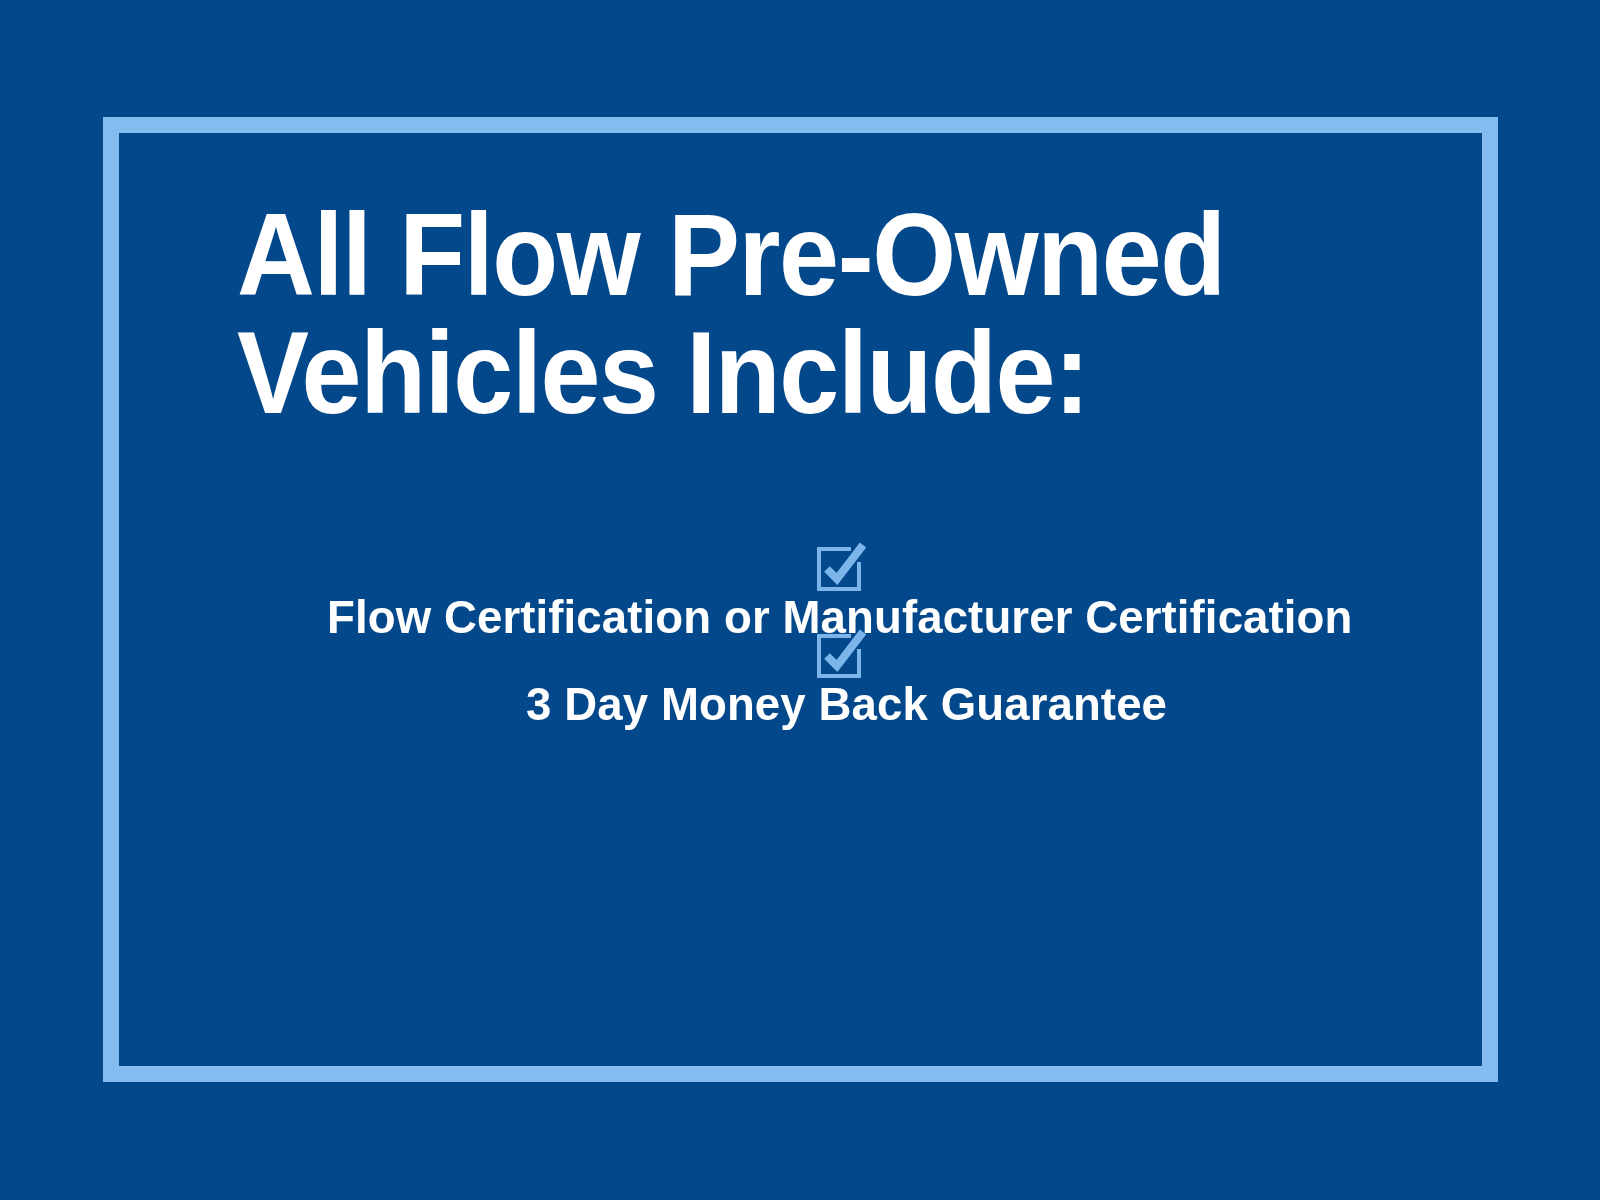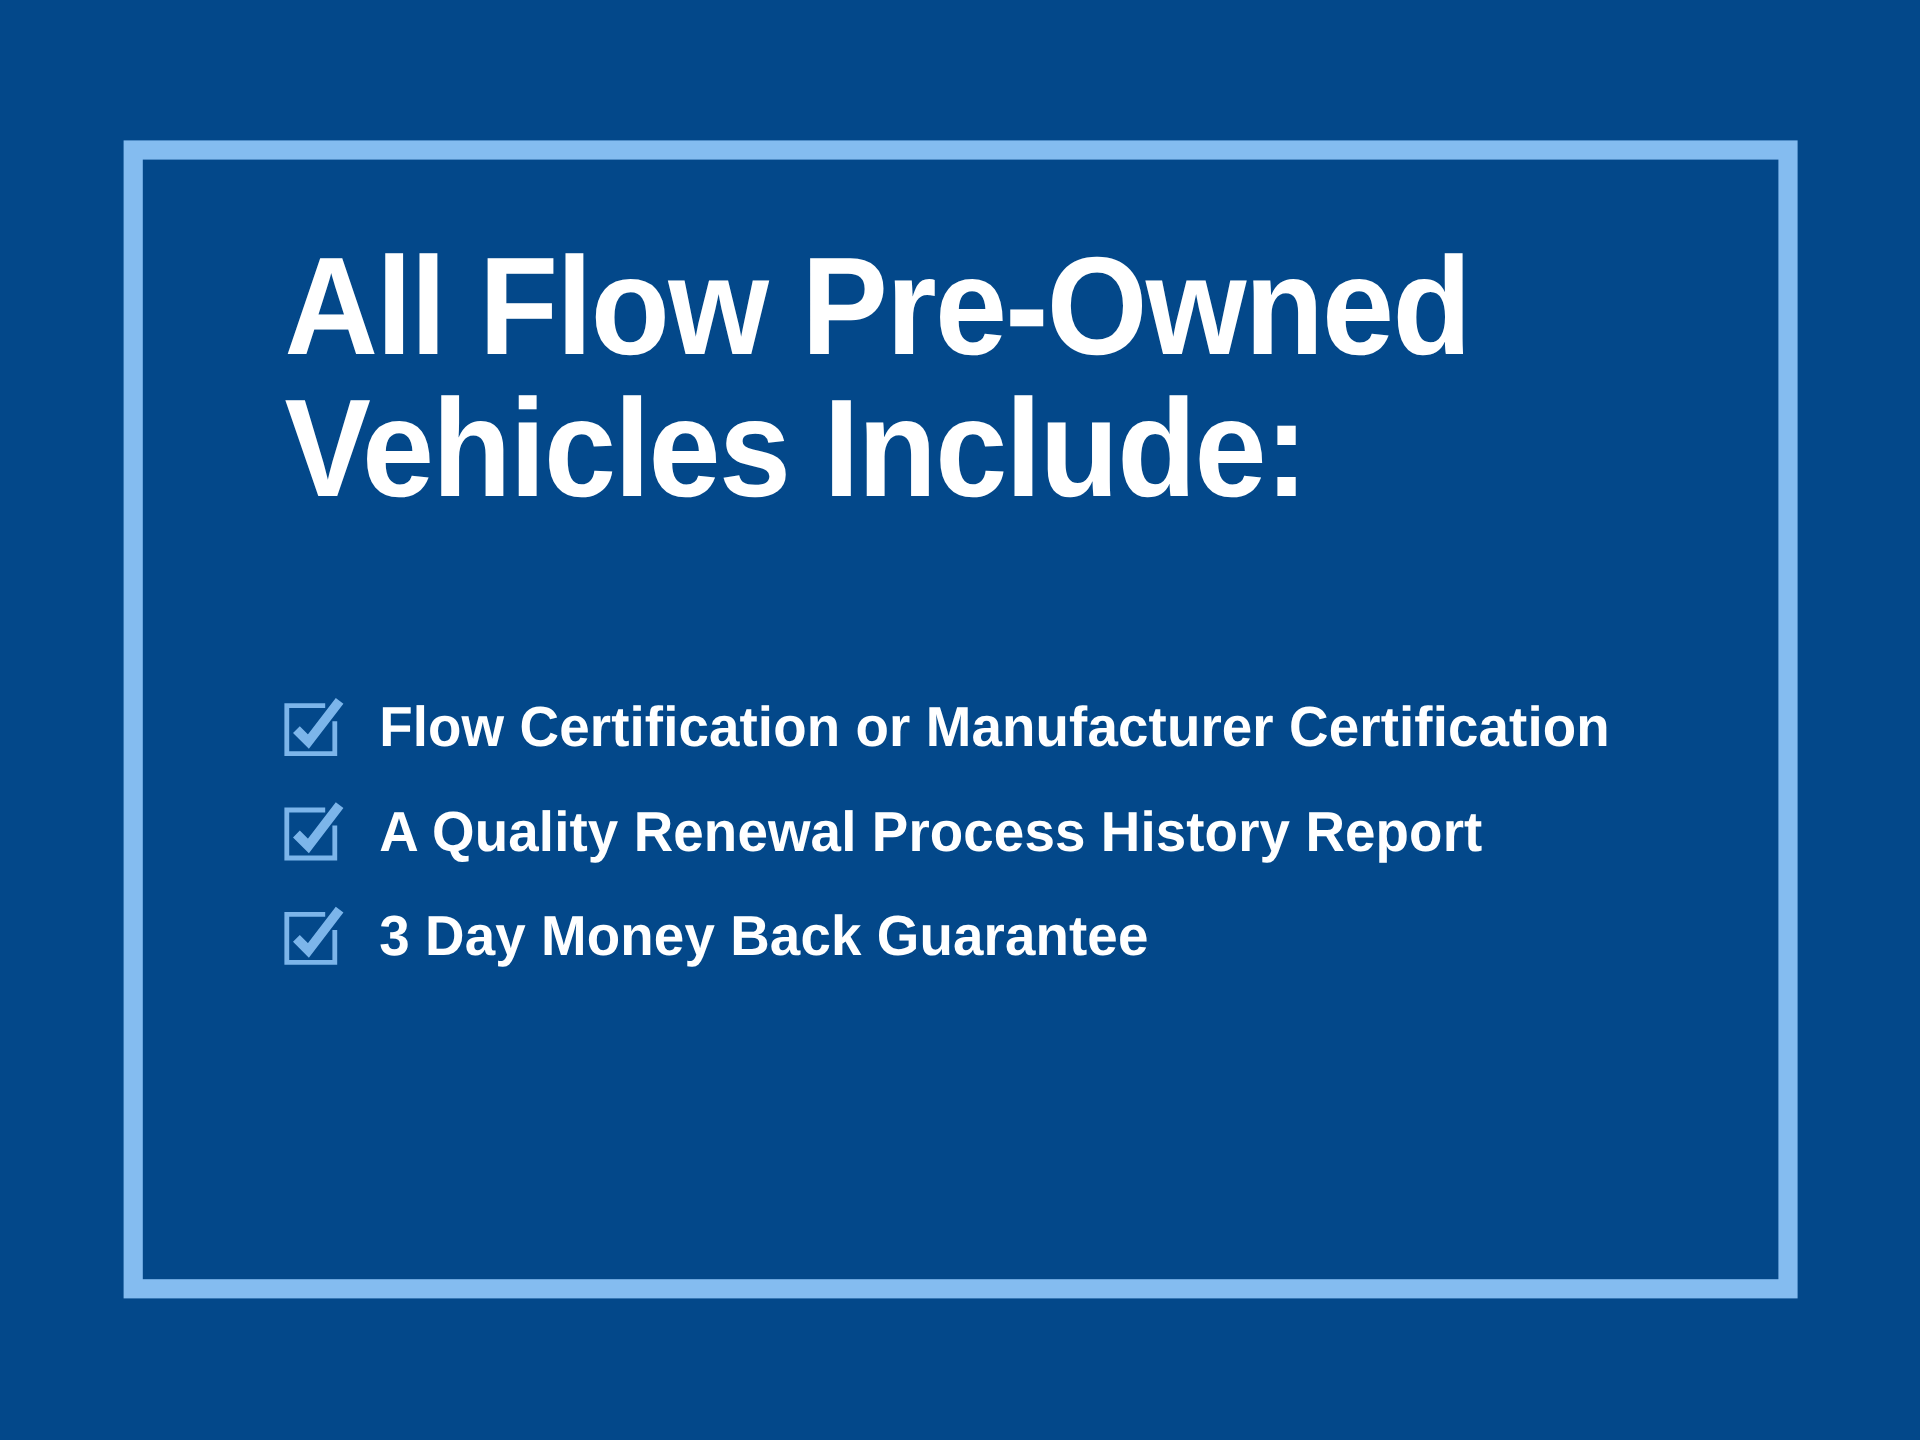--- a/index.html
+++ b/index.html
@@ -66,24 +66,25 @@
     position: absolute;
     left: 236px;
     top: 544px;
     width: 1240px;
     margin: 0;
     padding: 0;
     list-style: none;
   }
   .check-row {
     display: flex;
-    align-items: flex-end;
+    align-items: center;
     height: 87px;
     margin: 0;
     padding: 0;
+    flex-direction: column;
   }
   .check-icon {
     flex: 0 0 auto;
     width: 48px;
     height: 48px;
     margin-right: 32px;
     display: block;
   }
   .check-icon svg {
     display: block;
@@ -119,29 +120,20 @@
     <li class="check-row">
       <span class="check-icon">
         <svg viewBox="0 0 48 48" xmlns="http://www.w3.org/2000/svg">
           <path d="M43 20 L43 45 L3 45 L3 5 L33 5" fill="none" stroke="#7cb5ea" stroke-width="4" stroke-linecap="square" stroke-linejoin="miter"></path>
           <path d="M11 25 L21 35 L47 1" fill="none" stroke="#7cb5ea" stroke-width="8" stroke-linecap="butt" stroke-linejoin="miter"></path>
         </svg>
       </span>
       <span class="check-label">Flow Certification or Manufacturer Certification</span>
     </li>
 
-    <li class="check-row">
-      <span class="check-icon">
-        <svg viewBox="0 0 48 48" xmlns="http://www.w3.org/2000/svg">
-          <path d="M43 20 L43 45 L3 45 L3 5 L33 5" fill="none" stroke="#7cb5ea" stroke-width="4" stroke-linecap="square" stroke-linejoin="miter"></path>
-          <path d="M11 25 L21 35 L47 1" fill="none" stroke="#7cb5ea" stroke-width="8" stroke-linecap="butt" stroke-linejoin="miter"></path>
-        </svg>
-      </span>
-      <span class="check-label">A Quality Renewal Process History Report</span>
-    </li>
 
 
     <li class="check-row">
       <span class="check-icon">
         <svg viewBox="0 0 48 48" xmlns="http://www.w3.org/2000/svg">
           <path d="M43 20 L43 45 L3 45 L3 5 L33 5" fill="none" stroke="#7cb5ea" stroke-width="4" stroke-linecap="square" stroke-linejoin="miter"></path>
           <path d="M11 25 L21 35 L47 1" fill="none" stroke="#7cb5ea" stroke-width="8" stroke-linecap="butt" stroke-linejoin="miter"></path>
         </svg>
       </span>
       <span class="check-label">3 Day Money Back Guarantee</span>

